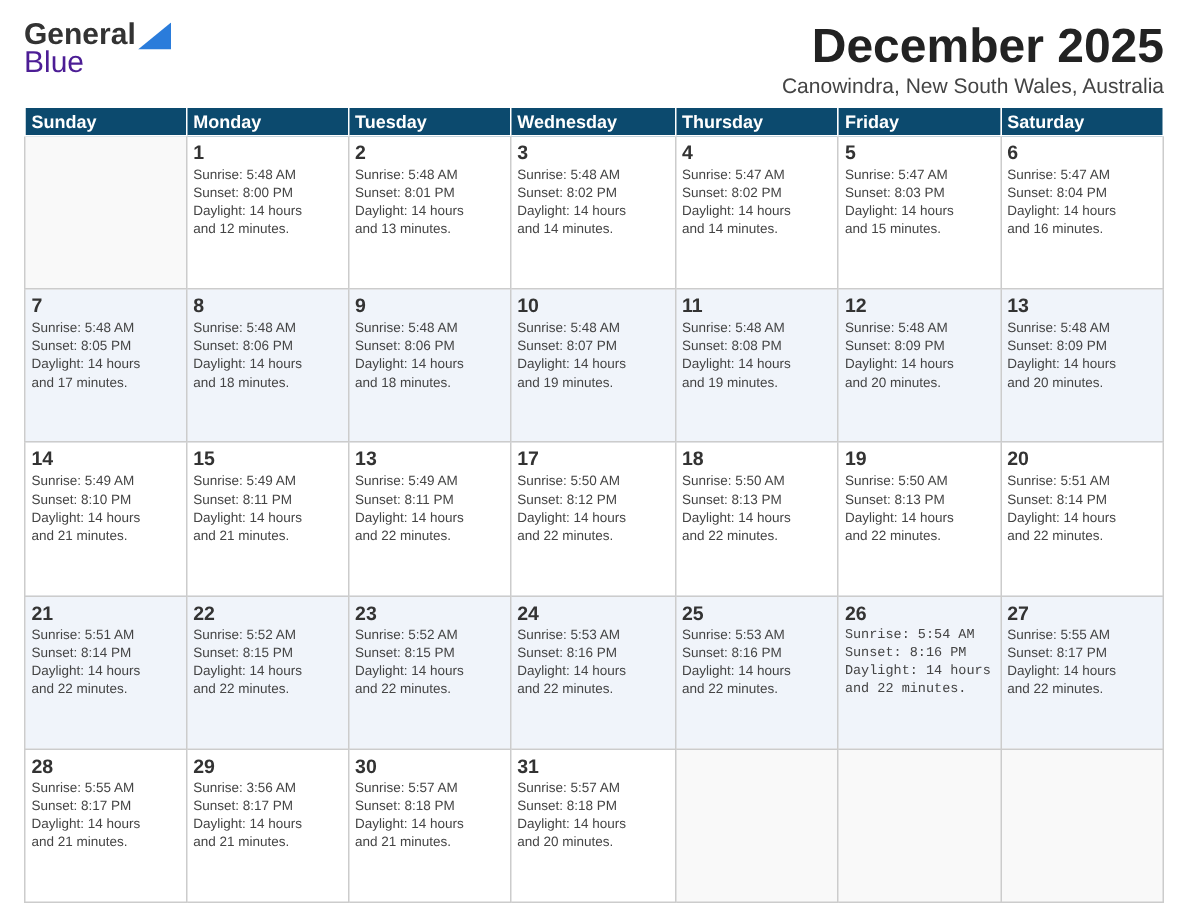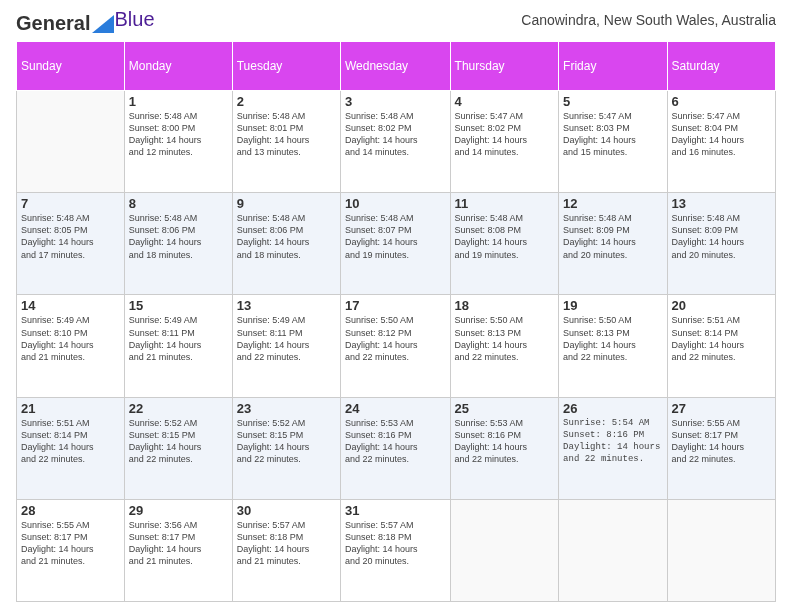--- a/index.html
+++ b/index.html
@@ -18,21 +18,21 @@
       flex-direction: column;
     }
     .header {
       display: flex;
       justify-content: space-between;
       align-items: flex-start;
       margin-bottom: 6px;
     }
     .logo {
       display: flex;
-      flex-direction: row;
+      flex-direction: column;
       align-items: flex-start;
     }
     .title-area {
       text-align: right;
     }
     .main-title {
       font-size: 32px;
       font-weight: bold;
       color: #222;
     }
@@ -40,27 +40,27 @@
       font-size: 14px;
       color: #444;
       text-align: right;
     }
     .calendar {
       width: 100%;
       border-collapse: collapse;
       flex: 1;
     }
     .calendar th {
-      background: #d946ef;
+      background: #0c4a6e;
       color: #fff;
       font-size: 12px;
-      padding: 17px 4px;
+      padding: 2px 4px;
       text-align: left;
       border: 1px solid #fff;
-      font-weight: normal;
+      font-weight: bold;
     }
     .calendar td {
       border: 1px solid #ccc;
       vertical-align: top;
       padding: 3px 4px;
       width: 113px;
       font-size: 9.5px;
       color: #333;
       height: 82px;
     }
@@ -91,20 +91,21 @@
     <div class="logo">
       <div style="display:flex; align-items:center;">
         <span style="font-size:20px; font-weight:bold; color:#333;">General</span>
         <svg width="22" height="18" viewBox="0 0 22 18" style="margin-left:2px;">
           <polygon points="0,18 22,0 22,18" fill="#2a7cdb"></polygon>
         </svg>
       </div>
       <span style="font-size:20px; font-weight:normal; color:#4c1d95; margin-top:-4px;">Blue</span>
     </div>
     <div class="title-area">
+      <div class="main-title">December 2025</div>
       <div class="subtitle">Canowindra, New South Wales, Australia</div>
     </div>
   </div>
 
   <table class="calendar">
     <thead>
       <tr>
       <th>Sunday</th>
           <th>Monday</th>
           <th>Tuesday</th>

